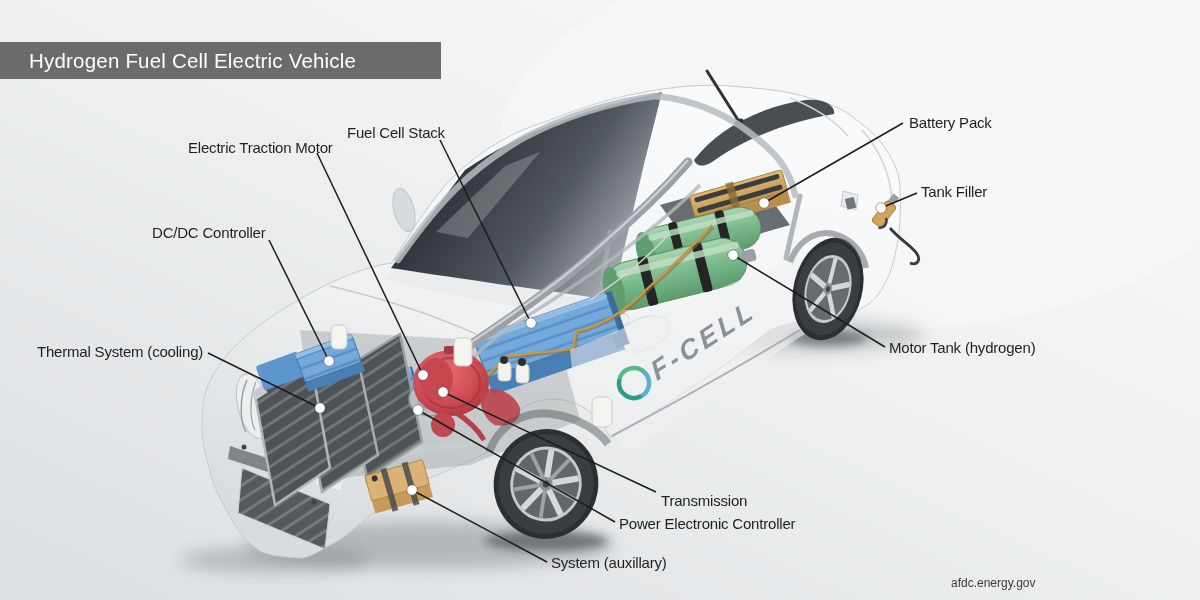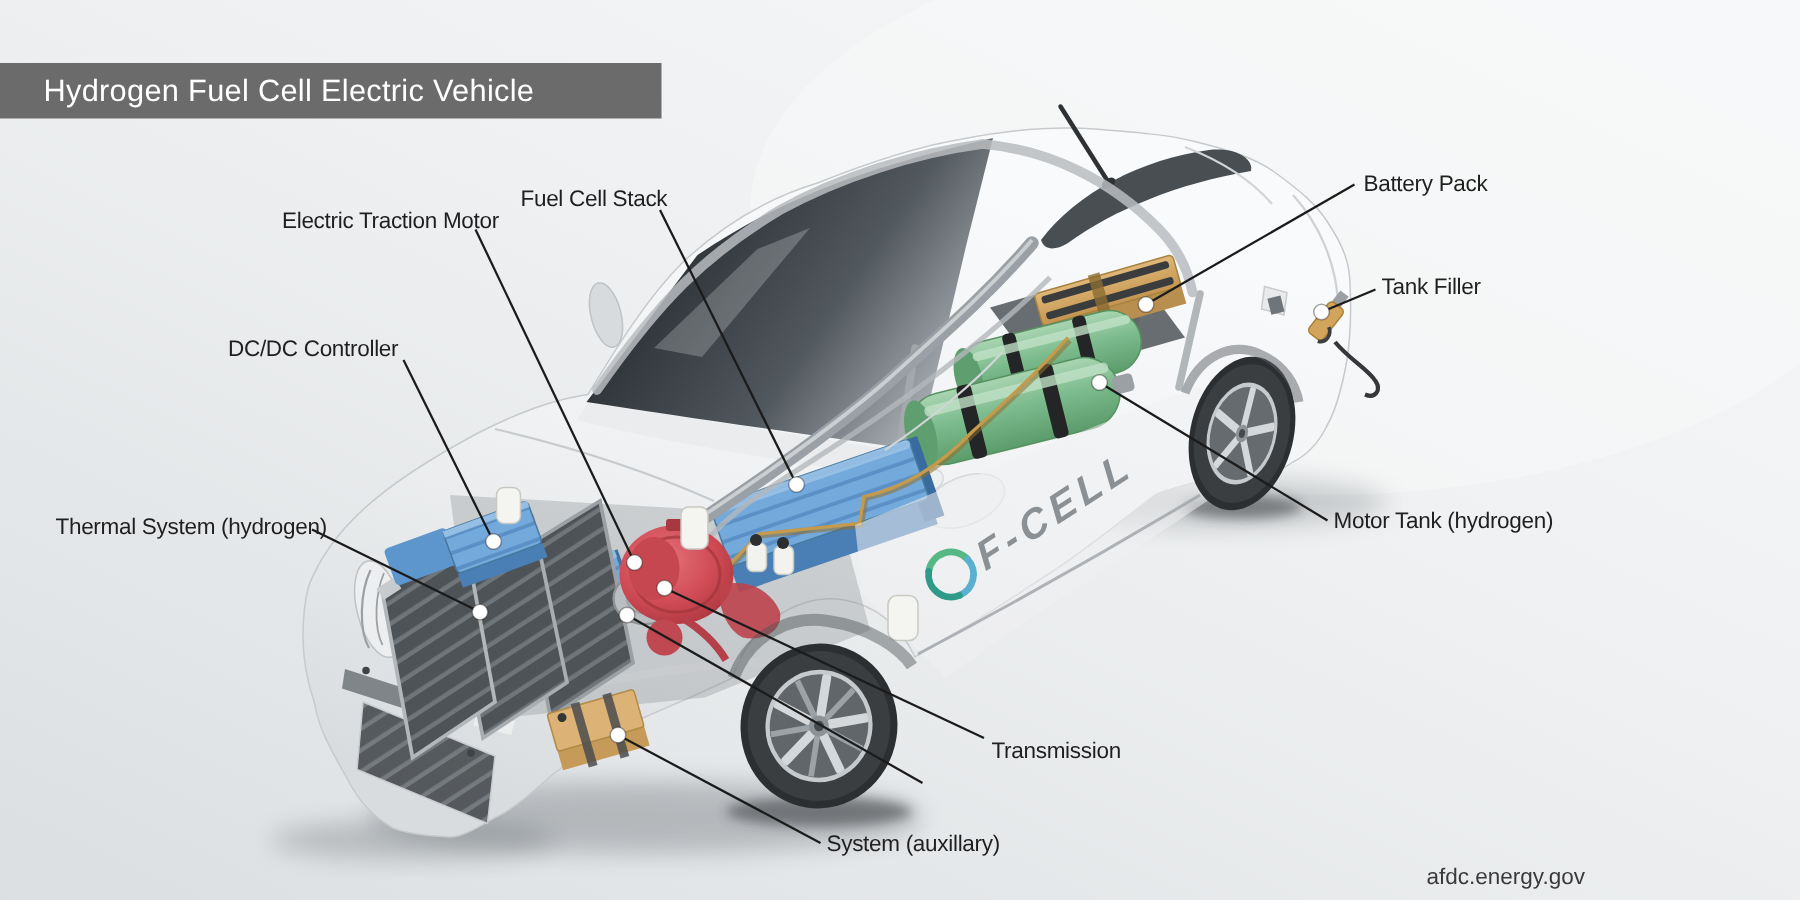--- a/index.html
+++ b/index.html
@@ -7,21 +7,21 @@
        font-family:"Liberation Sans",sans-serif;}
   .stage{position:relative;width:1200px;height:600px;
          background:linear-gradient(205deg,#f7f8f9 0%,#eef0f1 45%,#dcdfe2 100%);}
   .stage svg{position:absolute;left:0;top:0;}
   .title-bar{position:absolute;left:0;top:5px;width:441px;height:37px;
              box-sizing:border-box;background:#6b6b6b;color:#ffffff;
              font-size:20.5px;line-height:37px;padding-left:29px;
              letter-spacing:.2px;margin-top:37px;}
   .lbl{position:absolute;font-size:15px;color:#1f1f1f;white-space:nowrap;
        letter-spacing:-0.2px;}
-  .src{position:absolute;font-size:15px;color:#3a3a3a;white-space:nowrap;}
+  .src{position:absolute;font-size:12px;color:#3a3a3a;white-space:nowrap;}
 </style>
 </head>
 <body>
 
 <div class="stage">
 
 <svg width="1200" height="600" viewBox="0 0 1200 600">
 <defs>
   <filter id="blur8" x="-50%" y="-50%" width="200%" height="200%">
           <feGaussianBlur stdDeviation="8"></feGaussianBlur>
@@ -337,22 +337,23 @@
   <circle cx="418" cy="410" r="5.2"></circle>
   <circle cx="412" cy="490" r="5.2"></circle>
 </g>
 </svg>
 
 <div class="title-bar">Hydrogen Fuel Cell Electric Vehicle</div>
 
 <div class="lbl" style="left:188px;top:139px">Electric Traction Motor</div>
 <div class="lbl" style="left:347px;top:124px">Fuel Cell Stack</div>
 <div class="lbl" style="left:152px;top:224px">DC/DC Controller</div>
-<div class="lbl" style="left:37px;top:343px">Thermal System (hydrogen)</div>
+<div class="lbl" style="left:37px;top:343px">Thermal System (cooling)</div>
 <div class="lbl" style="left:909px;top:114px">Battery Pack</div>
 <div class="lbl" style="left:921px;top:183px">Tank Filler</div>
 <div class="lbl" style="left:889px;top:339px">Motor Tank (hydrogen)</div>
 <div class="lbl" style="left:661px;top:492px">Transmission</div>
+<div class="lbl" style="left:619px;top:515px">Power Electronic Controller</div>
 <div class="lbl" style="left:551px;top:554px">System (auxillary)</div>
 
 <div class="src" style="left:951px;top:576px">afdc.energy.gov</div>
 
 </div>
 
 </body></html>

